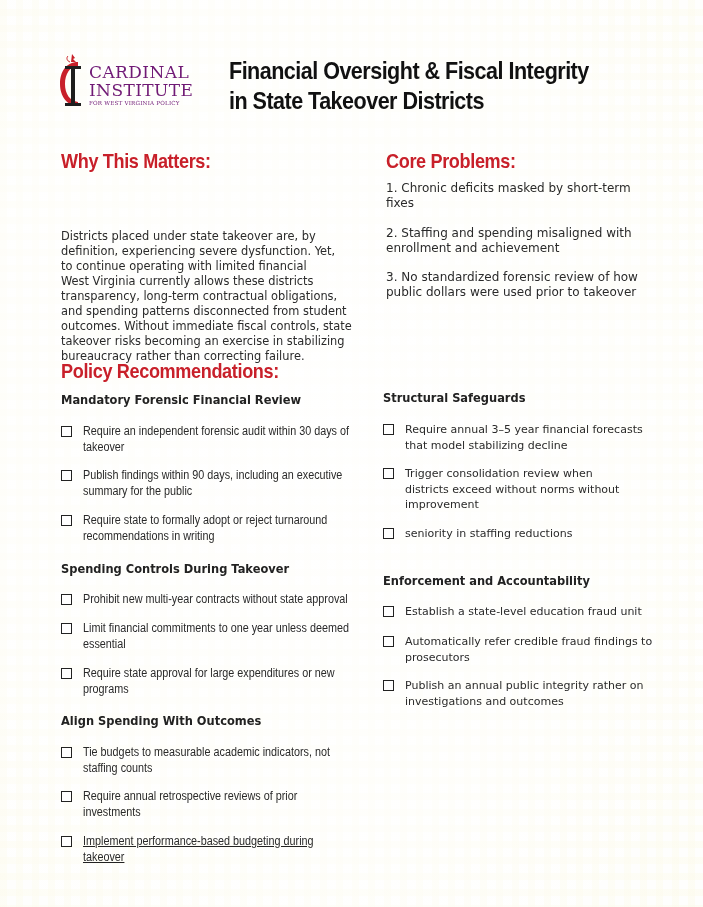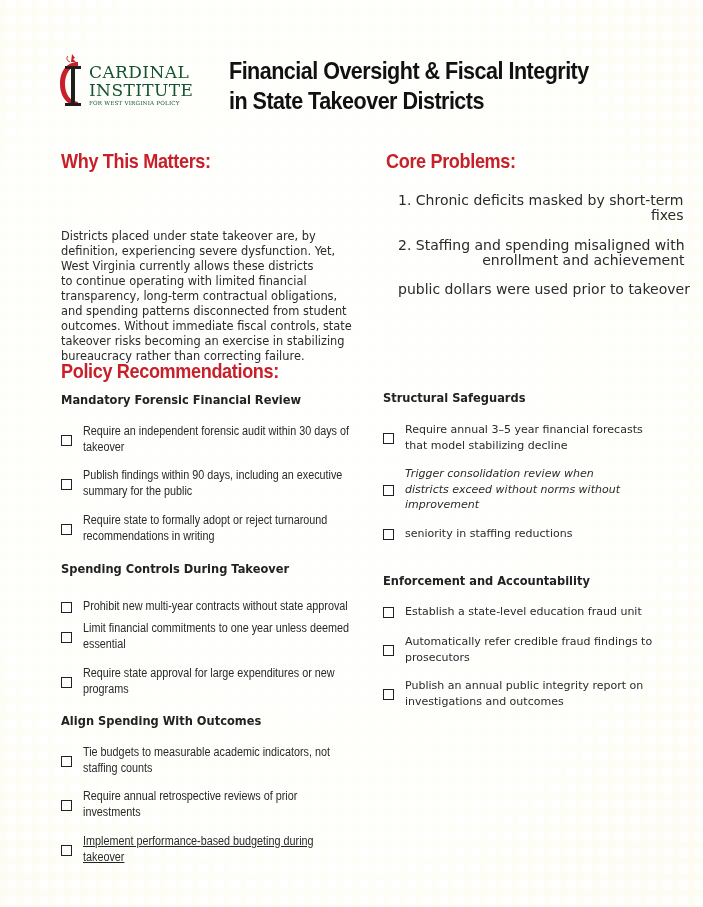--- a/index.html
+++ b/index.html
@@ -42,21 +42,21 @@
       left: 0;
       top: 0;
       width: 28px;
       height: 56px;
     }
     .logo-text {
       position: absolute;
       left: 31px;
       top: 12px;
       font-family: "DejaVu Serif", serif;
-      color: #14532d;
+      color: #701a75;
       line-height: 1;
     }
     .logo-line1, .logo-line2 {
       font-size: 17px;
       letter-spacing: 0.4px;
       display: block;
     }
     .logo-line2 { margin-top: 1px; }
     .logo-line3 {
       display: block;
@@ -105,30 +105,29 @@
       font-family: "DejaVu Sans", sans-serif;
       font-weight: bold;
       font-size: 12.3px;
       color: #222;
       transform: scaleX(0.93);
       transform-origin: left top;
       white-space: nowrap;
     }
     .problem {
       position: absolute;
-      font-size: 14px;
+      font-size: 12px;
       line-height: 15px;
       color: #2a2a2a;
-      margin: 12px;
-      text-align: right;
+      margin: 0;
     }
     .check-item {
       position: absolute;
       display: flex;
-      align-items: center;
+      align-items: flex-start;
     }
     .checkbox {
       width: 9px;
       height: 9px;
       border: 1.4px solid #222;
       background: #fff;
       flex: none;
       margin-top: 2px;
       cursor: pointer;
     }
@@ -171,39 +170,40 @@
 
   <h1 class="page-title">
     <span>Financial Oversight &amp; Fiscal Integrity</span><br>
     <span>in State Takeover Districts</span>
   </h1>
 
   <h2 class="section-heading" style="left:61px; top:149px;">Why This Matters:</h2>
   <div class="body-text" style="left:61px; top:181px;margin-top:48px;">
     <div>Districts placed under state takeover are, by</div>
     <div>definition, experiencing severe dysfunction. Yet,</div>
+    <div>to continue operating with limited financial</div>
     <div>West Virginia currently allows these districts</div>
-    <div>to continue operating with limited financial</div>
     <div>transparency, long-term contractual obligations,</div>
     <div>and spending patterns disconnected from student</div>
     <div>outcomes. Without immediate fiscal controls, state</div>
     <div>takeover risks becoming an exercise in stabilizing</div>
     <div>bureaucracy rather than correcting failure.</div>
   </div>
 
   <h2 class="section-heading" style="left:386px; top:149px;">Core Problems:</h2>
   <div class="problem" style="left:386px; top:181px;">
     <div>1. Chronic deficits masked by short-term</div>
     <div>fixes</div>
   </div>
   <div class="problem" style="left:386px; top:226px;">
     <div>2. Staffing and spending misaligned with</div>
     <div>enrollment and achievement</div>
   </div>
   <div class="problem" style="left:386px; top:270px;">
+    <div>3. No standardized forensic review of how</div>
     <div>public dollars were used prior to takeover</div>
   </div>
 
   <h2 class="section-heading" style="left:61px; top:359px;">Policy Recommendations:</h2>
 
   <div class="left-col">
     <h3 class="sub-heading" style="left:61px; top:393px;">Mandatory Forensic Financial Review</h3>
 
     <div class="check-item" style="left:61px; top:424px;">
       <div class="checkbox"></div>
@@ -222,21 +222,21 @@
     <div class="check-item" style="left:61px; top:513px;">
       <div class="checkbox"></div>
       <div class="check-text">
           <div>Require state to formally adopt or reject turnaround</div>
           <div>recommendations in writing</div>
         </div>
     </div>
 
     <h3 class="sub-heading" style="left:61px; top:562px;">Spending Controls During Takeover</h3>
 
-    <div class="check-item" style="left:61px; top:592px;margin-top:7px;">
+    <div class="check-item" style="left:61px; top:592px;">
       <div class="checkbox"></div>
       <div class="check-text">
           <div>Prohibit new multi-year contracts without state approval</div>
         </div>
     </div>
     <div class="check-item" style="left:61px; top:621px;">
       <div class="checkbox"></div>
       <div class="check-text">
           <div>Limit financial commitments to one year unless deemed</div>
           <div>essential</div>
@@ -278,21 +278,21 @@
   <div class="right-col">
     <h3 class="sub-heading" style="left:383px; top:391px;">Structural Safeguards</h3>
 
     <div class="check-item" style="left:383px; top:422px;">
       <div class="checkbox"></div>
       <div class="check-text">
           <div>Require annual 3–5 year financial forecasts</div>
           <div>that model stabilizing decline</div>
         </div>
     </div>
-    <div class="check-item" style="left:383px; top:466px;font-style:italic;">
+    <div class="check-item" style="left:383px; top:466px;">
       <div class="checkbox"></div>
       <div class="check-text">
           <div>Trigger consolidation review when</div>
           <div>districts exceed without norms without</div>
           <div>improvement</div>
         </div>
     </div>
     <div class="check-item" style="left:383px; top:526px;">
       <div class="checkbox"></div>
       <div class="check-text">
@@ -311,19 +311,19 @@
     <div class="check-item" style="left:383px; top:634px;">
       <div class="checkbox"></div>
       <div class="check-text">
           <div>Automatically refer credible fraud findings to</div>
           <div>prosecutors</div>
         </div>
     </div>
     <div class="check-item" style="left:383px; top:678px;">
       <div class="checkbox"></div>
       <div class="check-text">
-          <div>Publish an annual public integrity report on</div>
+          <div>Publish an annual public integrity rather on</div>
           <div>investigations and outcomes</div>
         </div>
     </div>
   </div>
 
 </div>
 
 </body></html>

